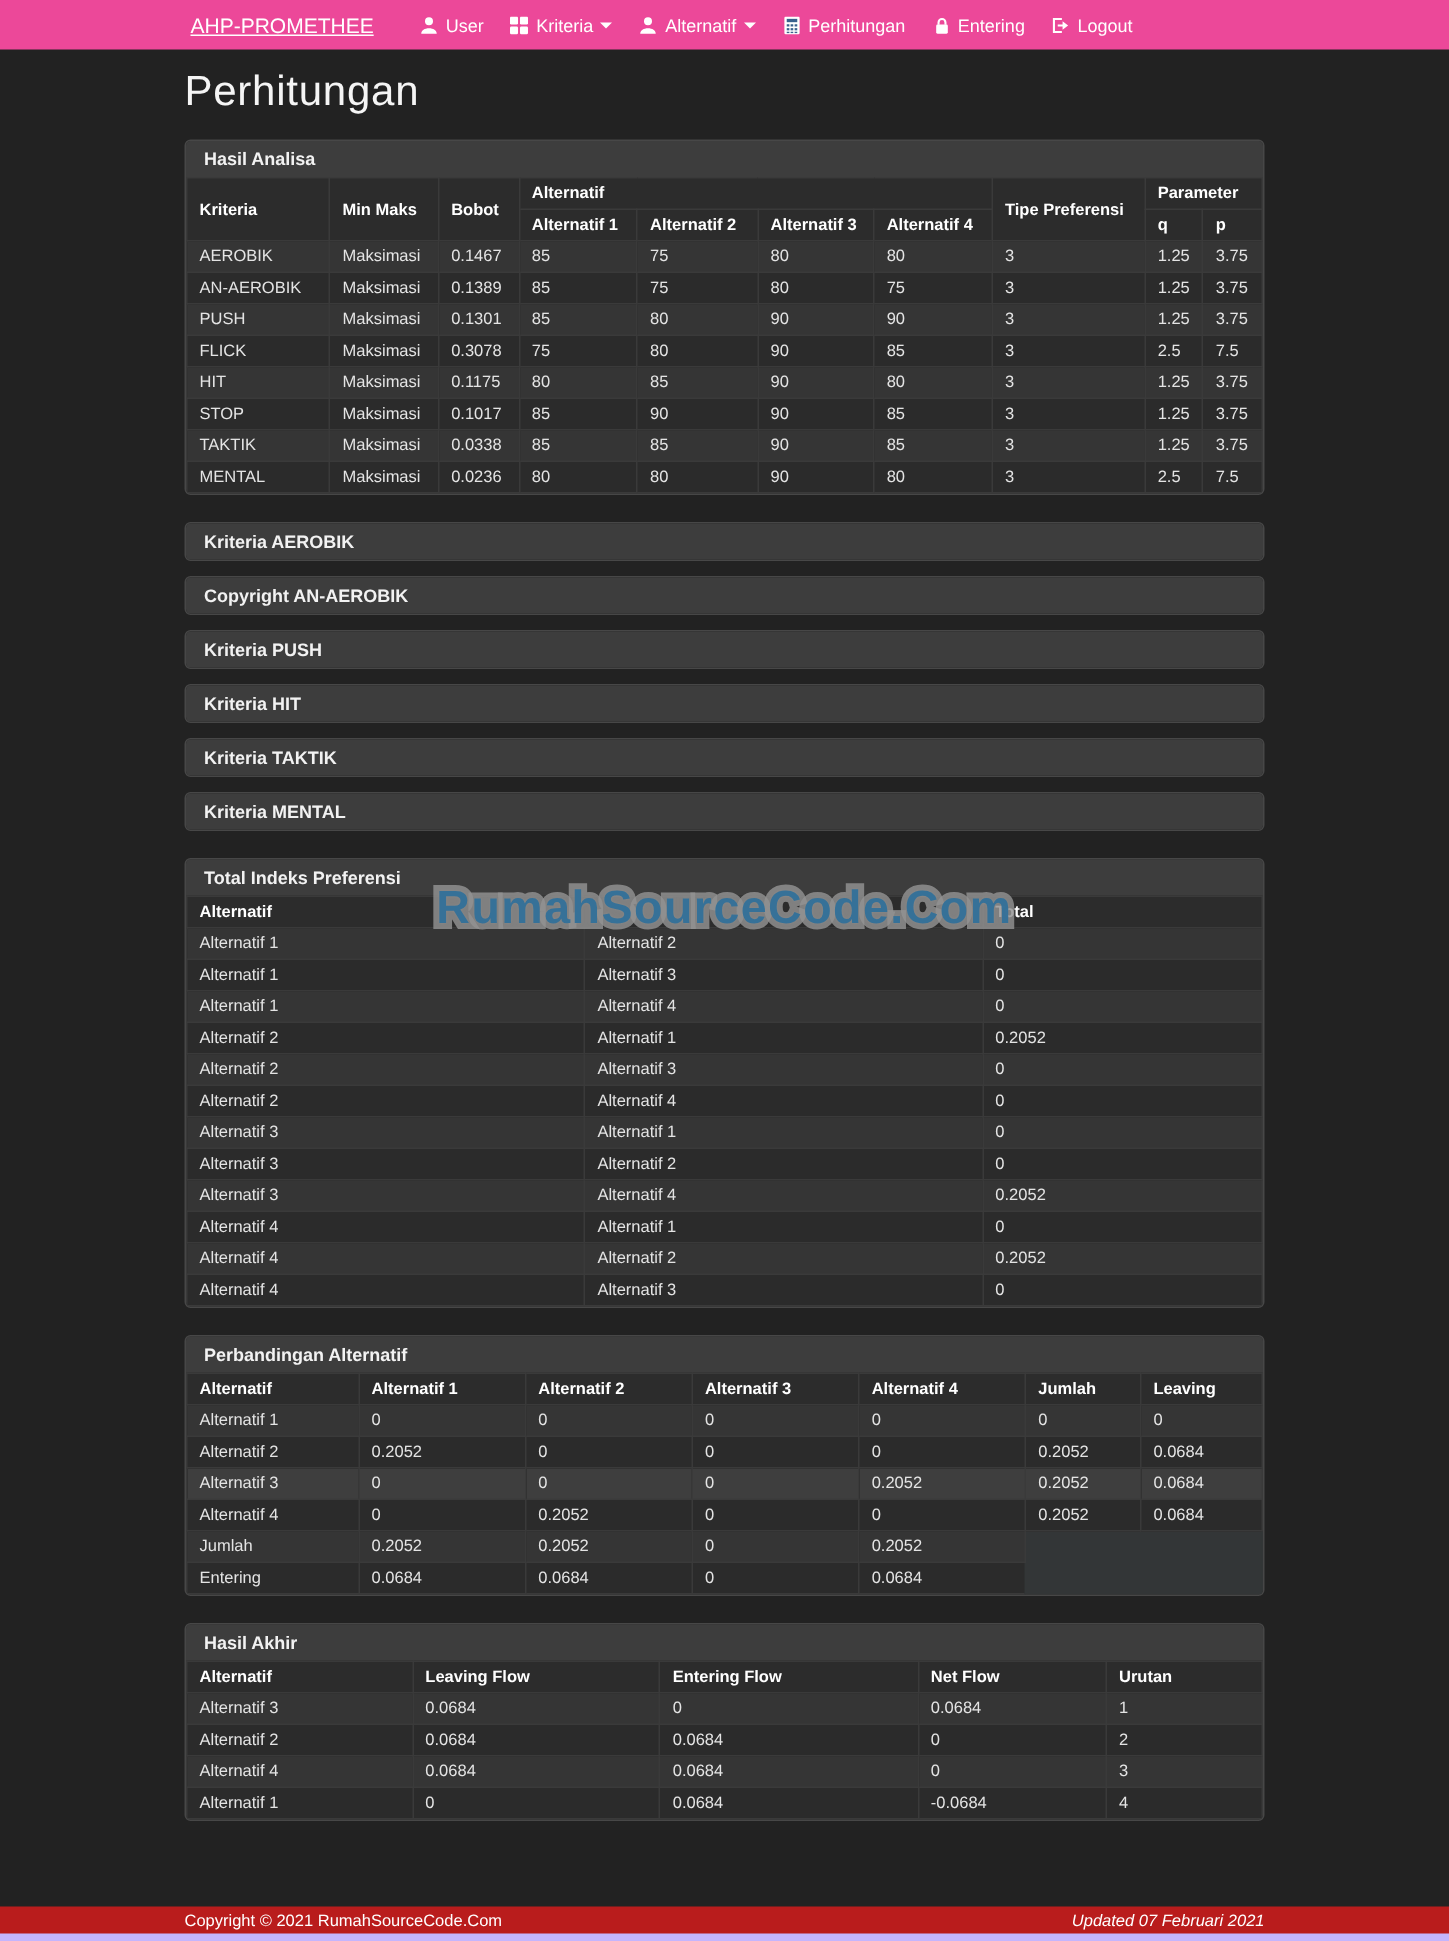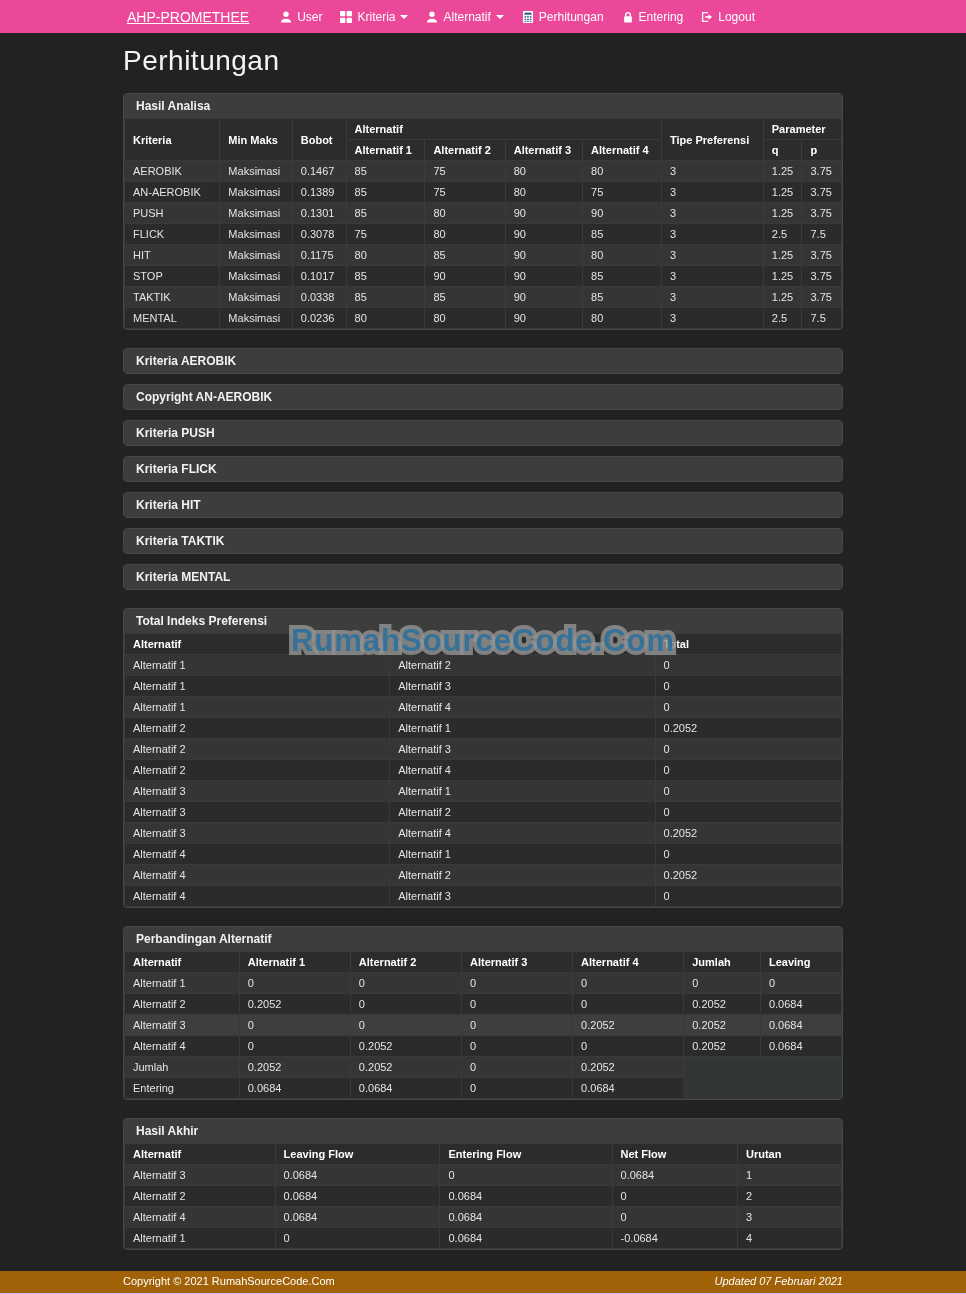--- a/index.html
+++ b/index.html
@@ -38,21 +38,21 @@
   tbody tr.highlight td { background:#3e3e3e; }
   td.merged-empty { background:#333637 !important; border:1px solid #333637; }
   table, tr { border-color:#3a3a3a; }
 
   
   .watermark { position:absolute; top:14px; left:50%; transform:translateX(-50%); font-size:31px; font-weight:bold; letter-spacing:1px; white-space:nowrap; z-index:5; pointer-events:none; }
   .watermark .stroke { position:absolute; left:0; top:0; -webkit-text-stroke:8px rgba(146,146,146,.82); color:transparent; text-shadow:0 0 2px rgba(146,146,146,.5); }
   .watermark .fill { position:relative; color:rgba(49,112,153,.95); }
 
   
-  .footer { position:absolute; left:0; right:0; bottom:0; height:23px; background:#a16207; border-bottom:1px solid #c4b5fd; }
+  .footer { position:absolute; left:0; right:0; bottom:0; height:23px; background:#b91c1c; border-bottom:5px solid #c4b5fd; }
   .footer .container { display:flex; justify-content:space-between; align-items:center; height:20px; }
   .footer span { color:#fff; font-size:11px; }
   .footer .updated { font-style:italic; }
 
   
 </style>
 </head>
 <body>
 
 <div class="page">
@@ -285,23 +285,20 @@
     <div class="panel collapsed">
         <div class="panel-heading">Kriteria AEROBIK</div>
       </div>
     <div class="panel collapsed">
         <div class="panel-heading">Copyright AN-AEROBIK</div>
       </div>
     <div class="panel collapsed">
         <div class="panel-heading">Kriteria PUSH</div>
       </div>
     <div class="panel collapsed">
-        <div class="panel-heading">Kriteria FLICK</div>
-      </div>
-    <div class="panel collapsed">
         <div class="panel-heading">Kriteria HIT</div>
       </div>
     <div class="panel collapsed">
         <div class="panel-heading">Kriteria TAKTIK</div>
       </div>
     <div class="panel collapsed">
         <div class="panel-heading">Kriteria MENTAL</div>
       </div>
 
     <div class="panel table-panel" style="margin-top:18px;">

